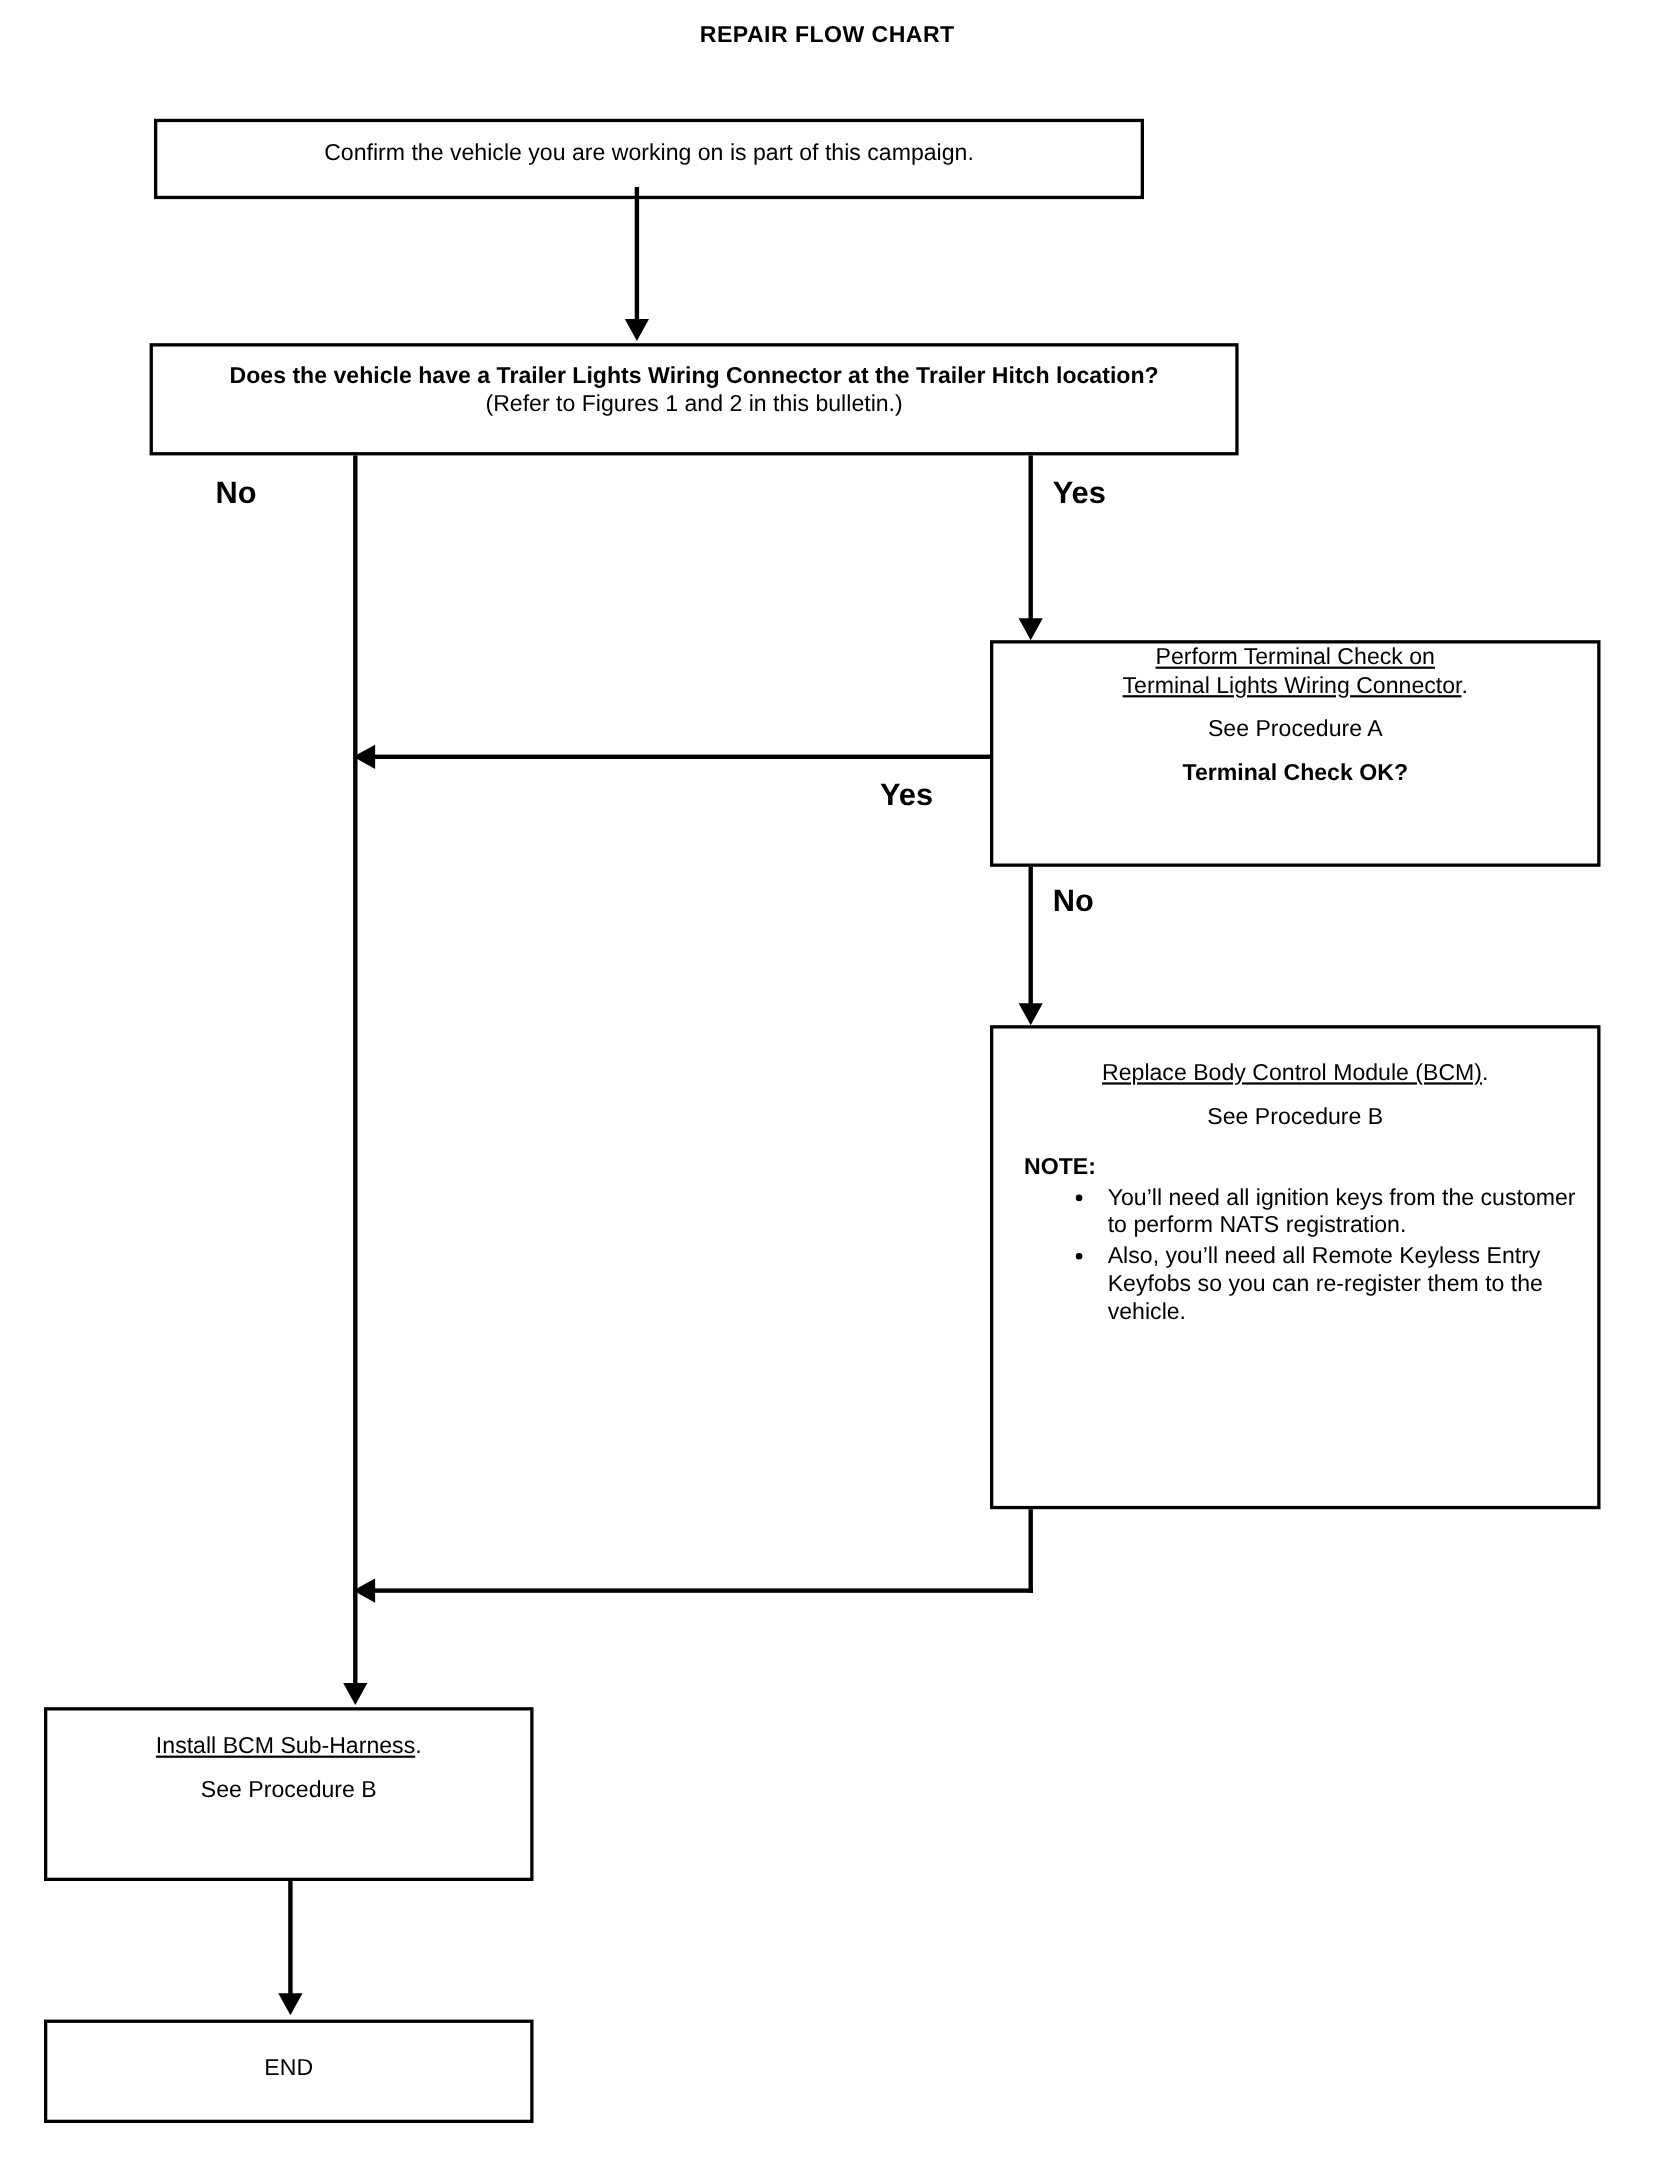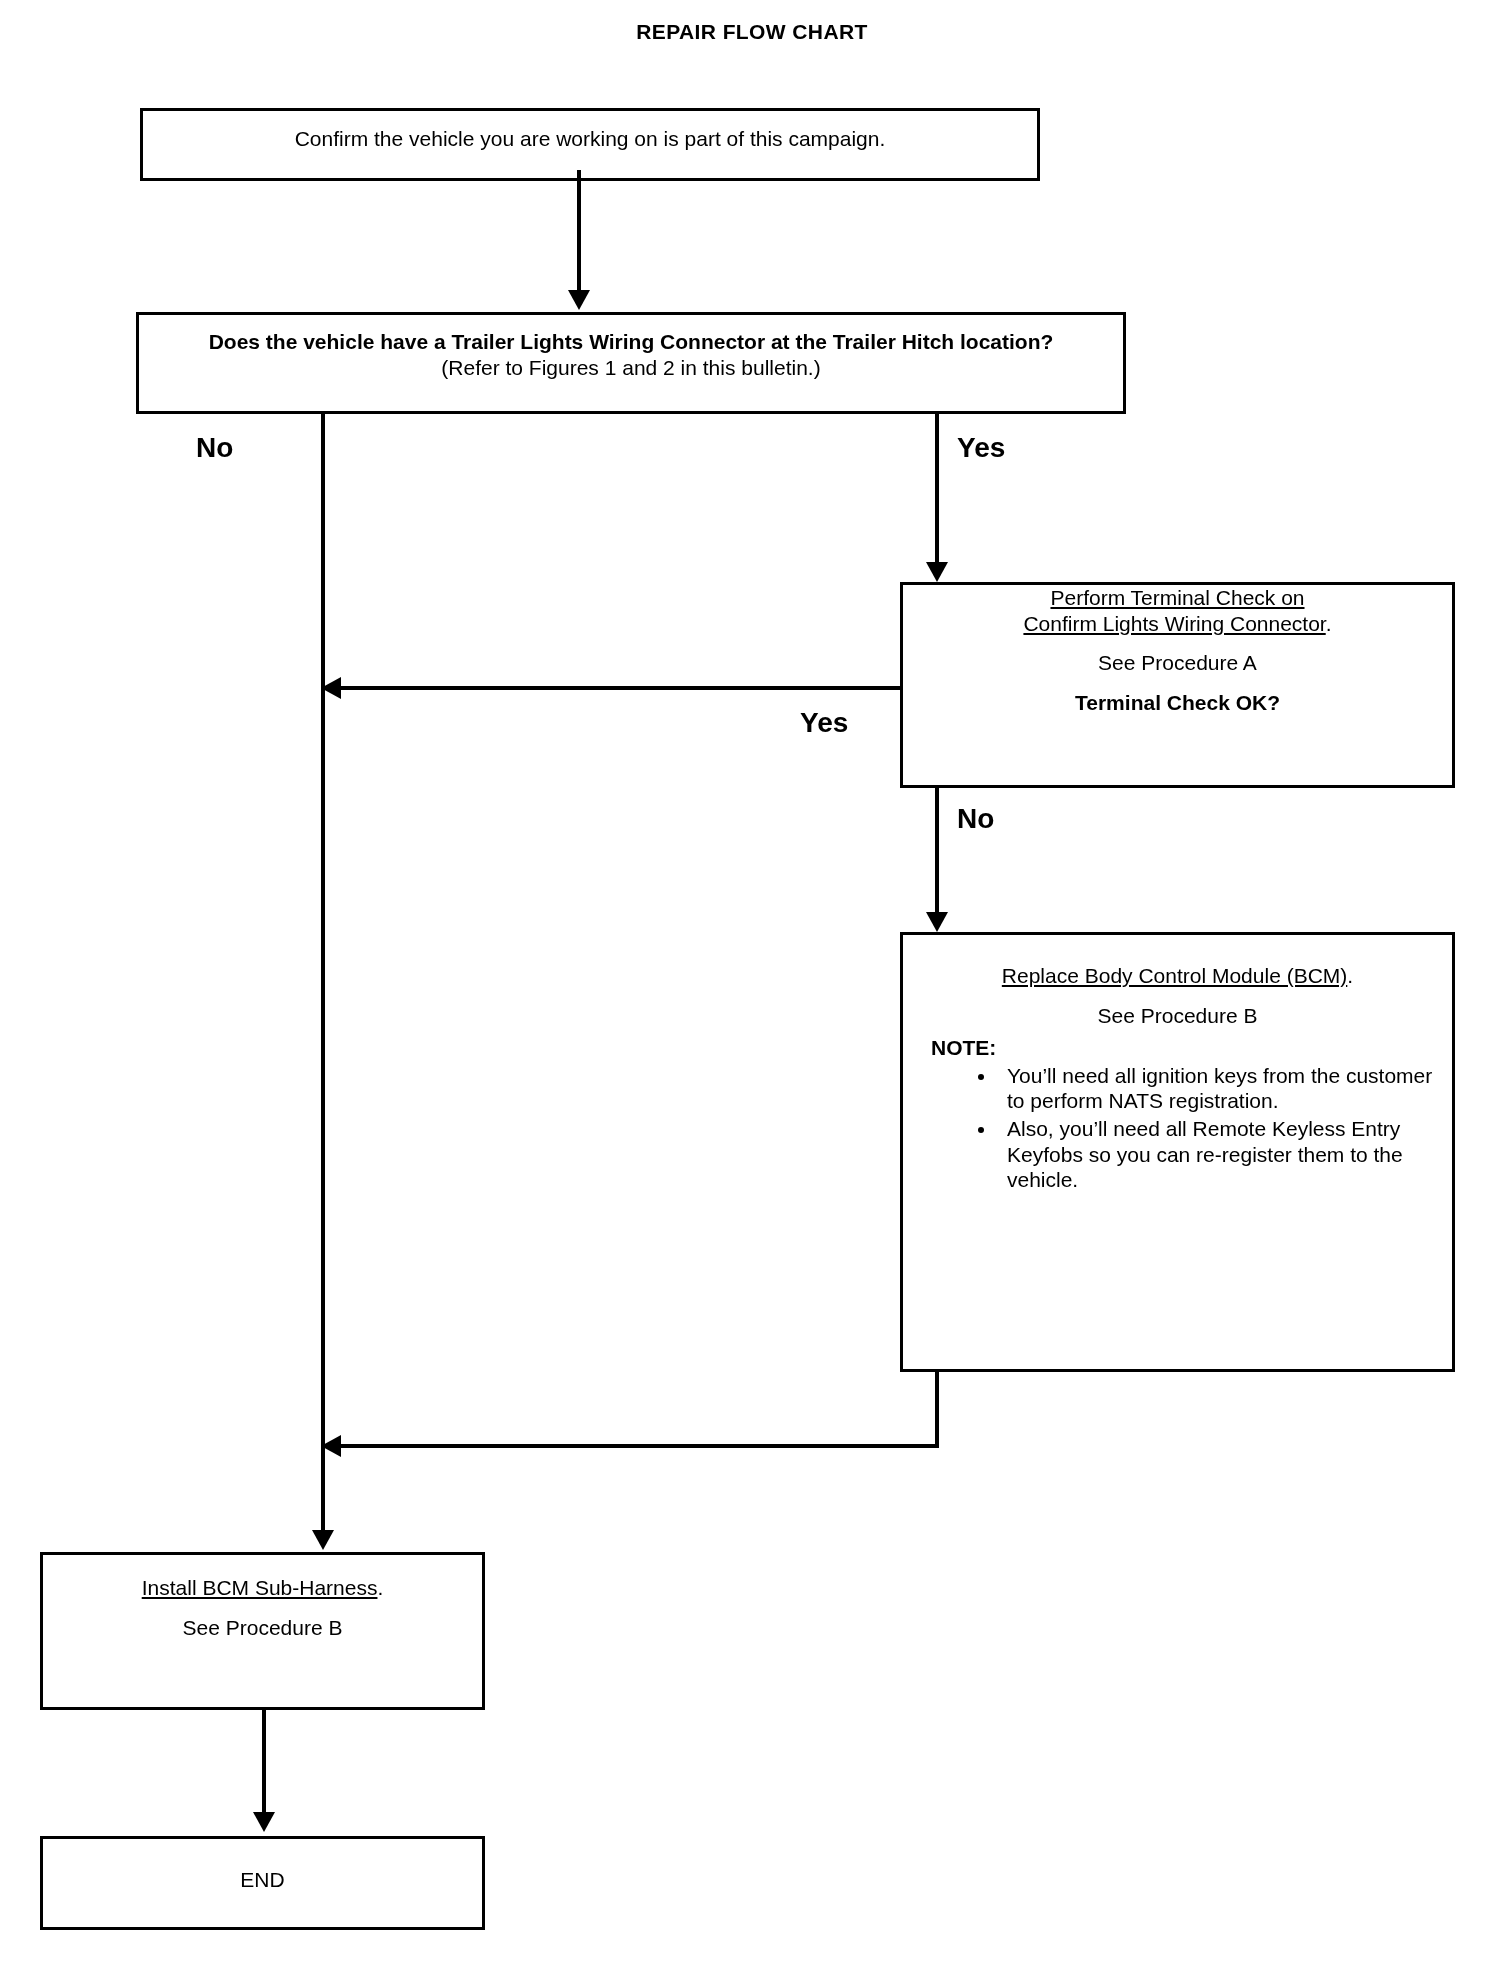--- a/index.html
+++ b/index.html
@@ -89,21 +89,21 @@
   #box3 .pad { }
 
   
   #box4 { left: 900px; top: 932px; width: 555px; height: 440px; }
   #box4 .pad { padding-top: 28px; text-align: center; }
   #box4 .note-head {
     display: block;
     text-align: left;
     padding-left: 18px;
     font-weight: bold;
-    margin-top: 7px;
+    margin-top: 20px;
   }
   #box4 ul {
     margin: 2px 0 0 0;
     padding-left: 84px;
     text-align: left;
   }
   #box4 li {
     margin-bottom: 2px;
     padding-left: 10px;
   }
@@ -141,21 +141,21 @@
   <div class="vline" style="left:321px; top:414px; height:1118px;"></div>
   <div class="arrow-down" style="left:312px; top:1530px;"></div>
 
   <div class="edge-label" style="left:957px; top:432px;">Yes</div>
   <div class="vline" style="left:935px; top:414px; height:150px;"></div>
   <div class="arrow-down" style="left:926px; top:562px;"></div>
 
   <div class="box" id="box3">
     <div class="pad">
       <span class="u">Perform Terminal Check on</span><br>
-      <span class="u">Confirm Lights Wiring Connector</span><span>.</span>
+      <span class="u">Terminal Lights Wiring Connector</span><span>.</span>
       <span class="sp"></span>
       <span>See Procedure A</span>
       <span class="sp"></span>
       <span class="b">Terminal Check OK?</span>
     </div>
   </div>
 
   <div class="edge-label" style="left:800px; top:707px;">Yes</div>
   <div class="hline" style="left:332px; top:686px; width:568px;"></div>
   <div class="arrow-left" style="left:321px; top:677px;"></div>

